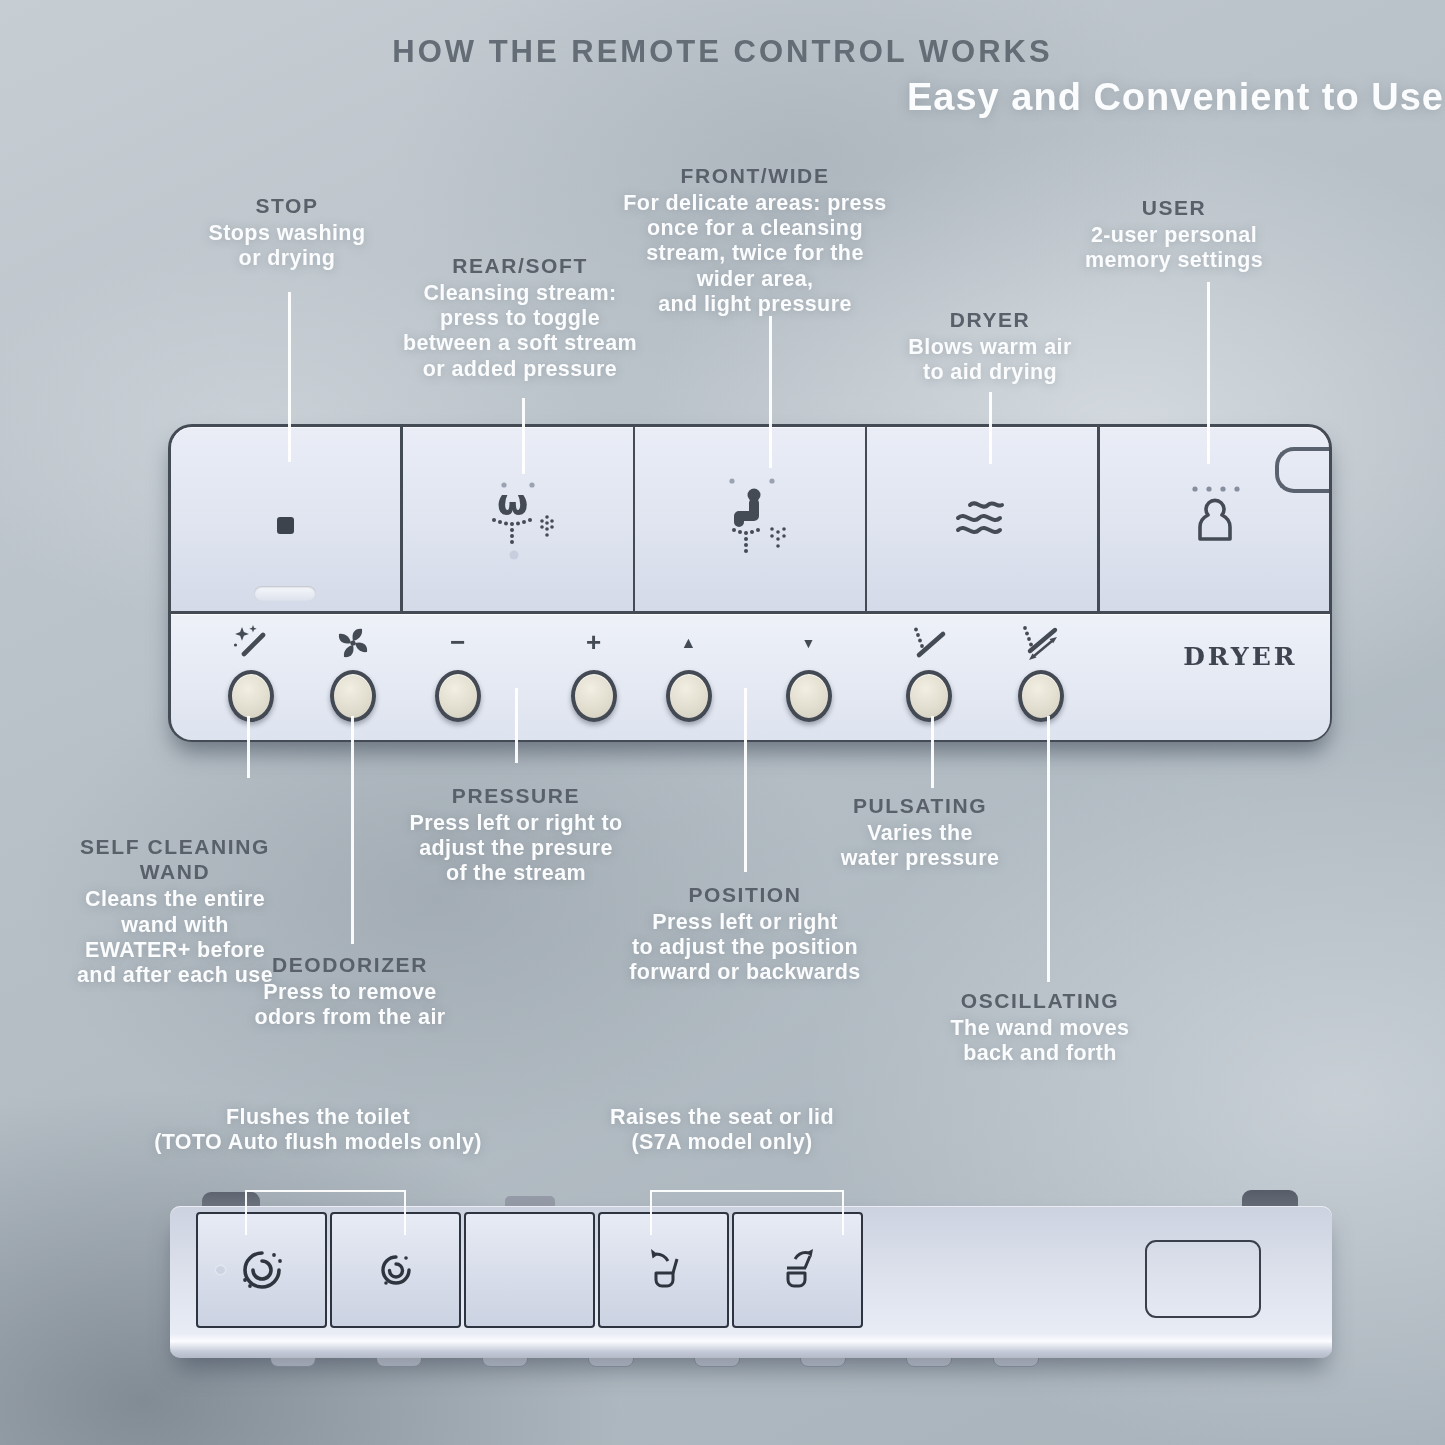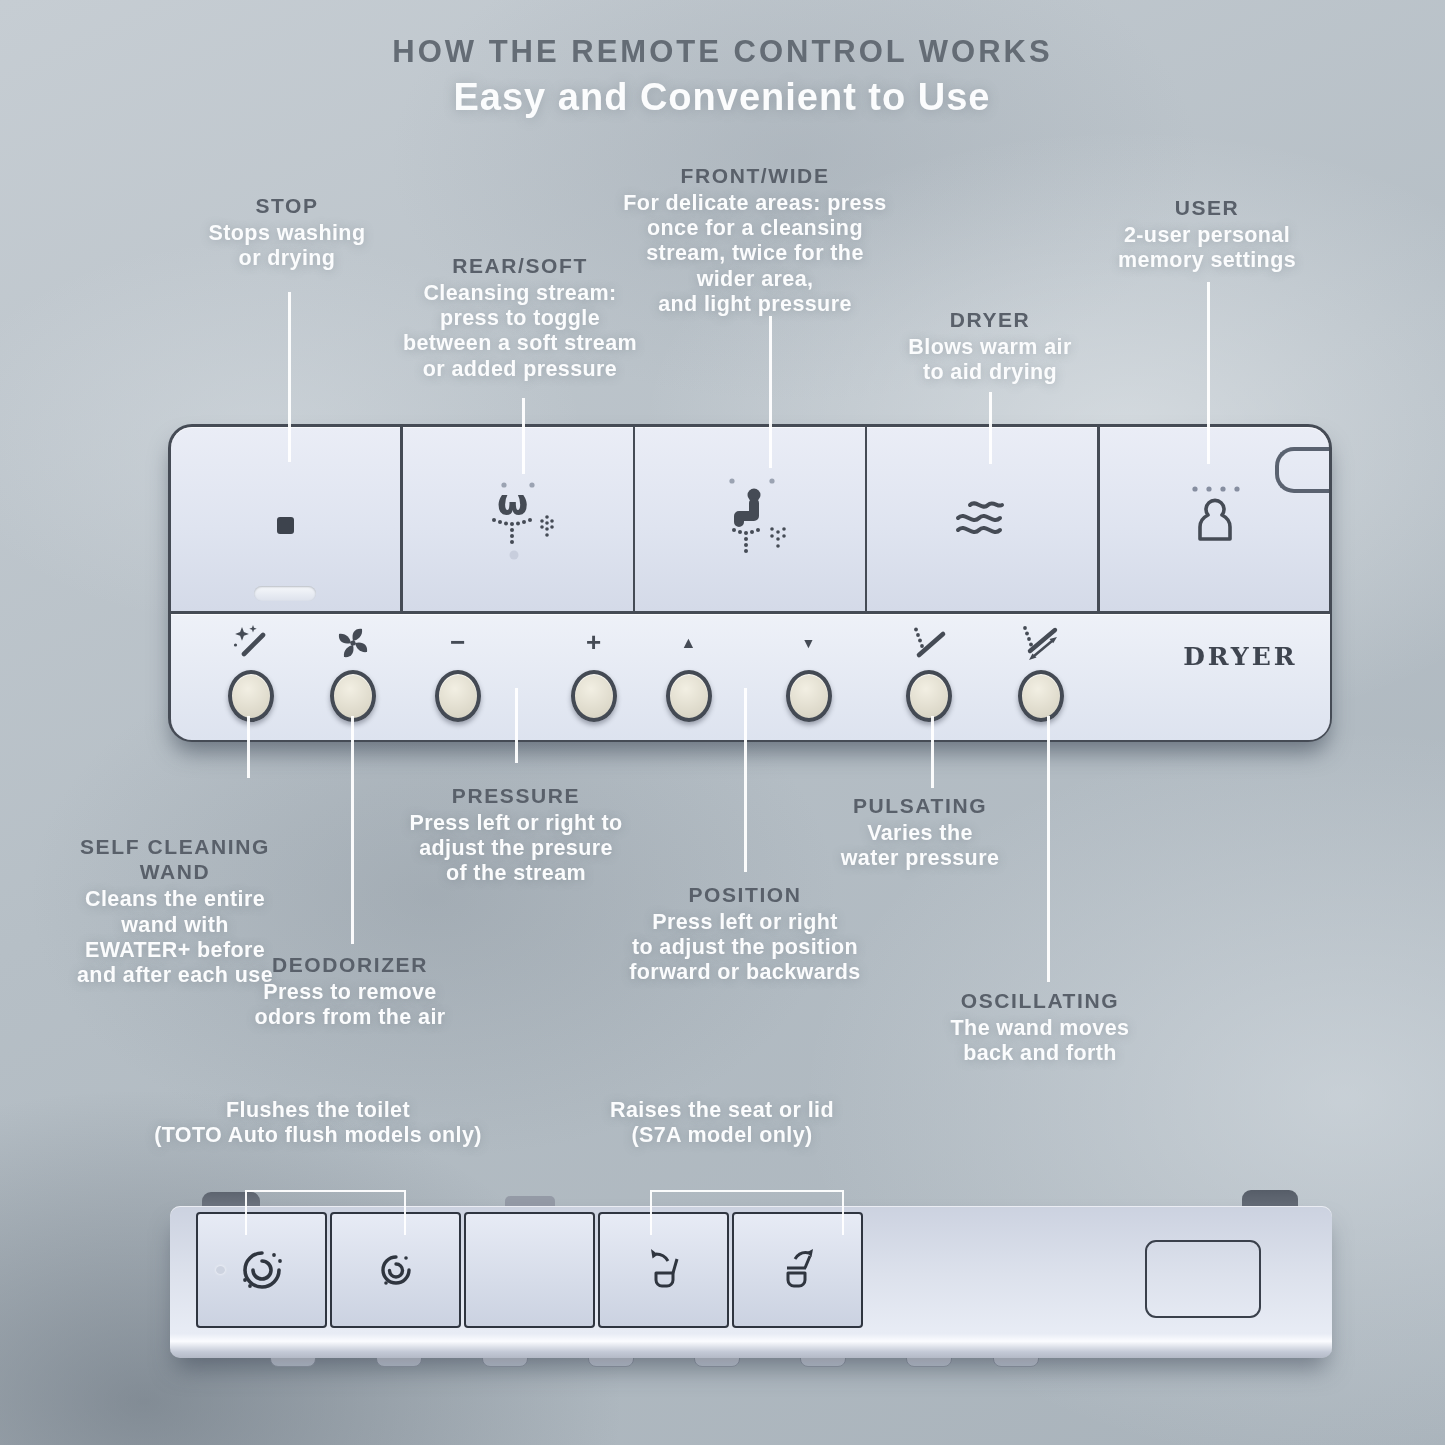--- a/index.html
+++ b/index.html
@@ -9,26 +9,26 @@
       radial-gradient(48% 30% at 78% 30%, rgba(236,240,243,.55), rgba(236,240,243,0) 70%),
       radial-gradient(40% 26% at 30% 62%, rgba(118,128,138,.28), rgba(118,128,138,0) 70%),
       radial-gradient(46% 30% at 10% 97%, rgba(66,76,88,.42), rgba(66,76,88,0) 72%),
       radial-gradient(40% 24% at 55% 11%, rgba(140,150,160,.30), rgba(140,150,160,0) 70%),
       radial-gradient(50% 34% at 93% 76%, rgba(226,232,237,.5), rgba(226,232,237,0) 75%),
       radial-gradient(30% 18% at 18% 30%, rgba(220,226,231,.4), rgba(220,226,231,0) 75%),
       linear-gradient(155deg,#c6cdd3 0%,#b6bfc6 45%,#a9b3bb 100%);}
   .abs{position:absolute;}
   
   .title{left:0;top:34px;width:1445px;text-align:center;color:#646c75;font-size:31px;font-weight:bold;letter-spacing:3px;}
-  .subtitle{left:0;top:76px;width:1444px;text-align:center;color:#fbfcfd;font-size:38px;font-weight:bold;letter-spacing:1px;text-shadow:0 1px 12px rgba(95,105,116,.35);}
+  .subtitle{left:0;top:76px;width:1444px;text-align:right;color:#fbfcfd;font-size:38px;font-weight:bold;letter-spacing:1px;text-shadow:0 1px 12px rgba(95,105,116,.35);}
   
   .co{text-align:center;}
   .co-h{color:#59606a;font-size:21px;font-weight:bold;letter-spacing:1.6px;white-space:pre-line;line-height:1.2;}
   .co-b{color:#fbfcfd;font-size:21.5px;font-weight:bold;letter-spacing:.4px;white-space:pre-line;line-height:1.17;margin-top:3px;text-shadow:0 1px 10px rgba(95,105,116,.35);}
-  .co-b.only{margin-top:0;}
+  .co-b.only{margin-top:7px;}
   .vline{width:2.6px;background:rgba(255,255,255,.95);z-index:6;}
   .bracket{border:2.6px solid rgba(255,255,255,.95);border-bottom:none;z-index:6;}
   
   .remote-front{left:168px;top:424px;width:1164px;height:318px;background:#454b55;border-radius:24px;padding:2.5px;box-sizing:border-box;box-shadow:0 14px 22px -4px rgba(50,60,75,.55);z-index:2;}
   .rf-top{display:flex;gap:2.5px;height:184px;}
   .rf-cell{flex:1;background:linear-gradient(180deg,#eaedf6 0%,#dfe4f0 55%,#d4daе8 100%);background:linear-gradient(180deg,#eaedf6 0%,#dfe4f0 55%,#d4dae8 100%);position:relative;display:flex;align-items:center;justify-content:center;box-shadow:inset 0 1px 0 rgba(255,255,255,.65);}
   .rf-cell:first-child{border-top-left-radius:21px;}
   .rf-cell:last-child{border-top-right-radius:21px;}
   .rf-bottom{margin-top:3px;height:126px;background:linear-gradient(180deg,#eef1f8,#dde3ef);border-radius:0 0 21px 21px;position:relative;box-shadow:inset 0 1px 0 rgba(255,255,255,.7);}
   .stop-square{width:17px;height:17px;background:#3d434d;border-radius:3px;margin-top:14px;}
@@ -76,21 +76,21 @@
 once for a cleansing
 stream,  twice for the
 wider area,
 and light pressure</div>
   </div>
   <div class="abs co" style="left:860px;top:307px;width:260px;">
     <div class="co-h">DRYER</div>
     <div class="co-b">Blows warm air
 to aid drying</div>
   </div>
-  <div class="abs co" style="left:1057px;top:195px;width:300px;">
+  <div class="abs co" style="left:1024px;top:195px;width:300px;">
     <div class="co-h">USER</div>
     <div class="co-b">2-user personal
 memory settings</div>
   </div>
 
   <div class="abs vline" style="left:288px;top:292px;height:170px;"></div>
   <div class="abs vline" style="left:522px;top:398px;height:76px;"></div>
   <div class="abs vline" style="left:769px;top:316px;height:152px;"></div>
   <div class="abs vline" style="left:989px;top:392px;height:72px;"></div>
   <div class="abs vline" style="left:1207px;top:282px;height:182px;"></div>

